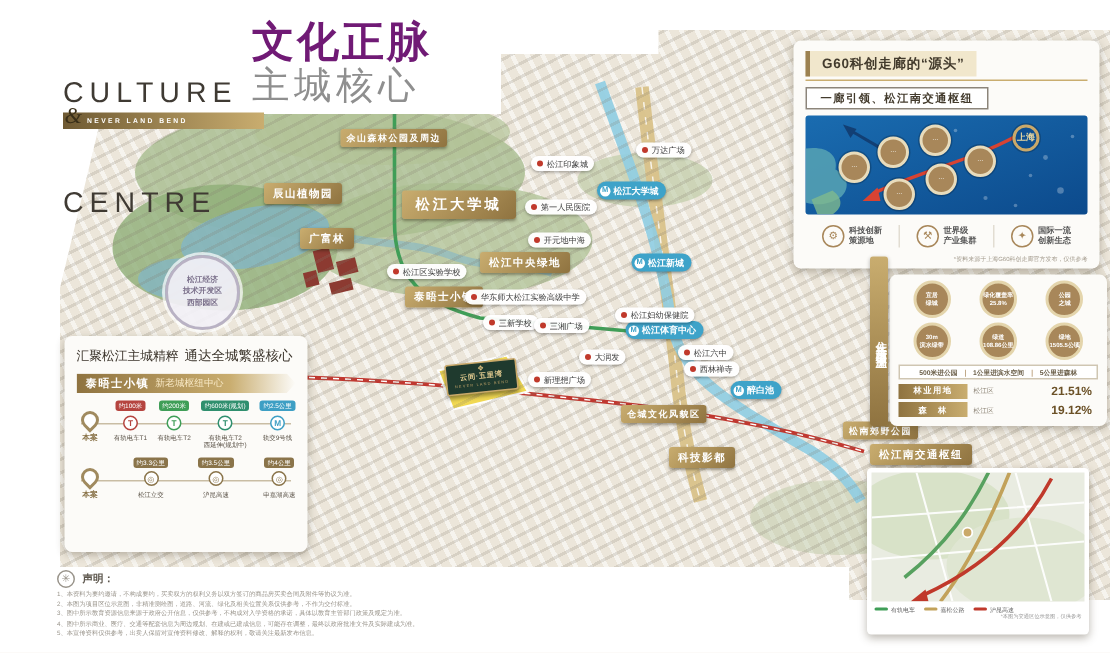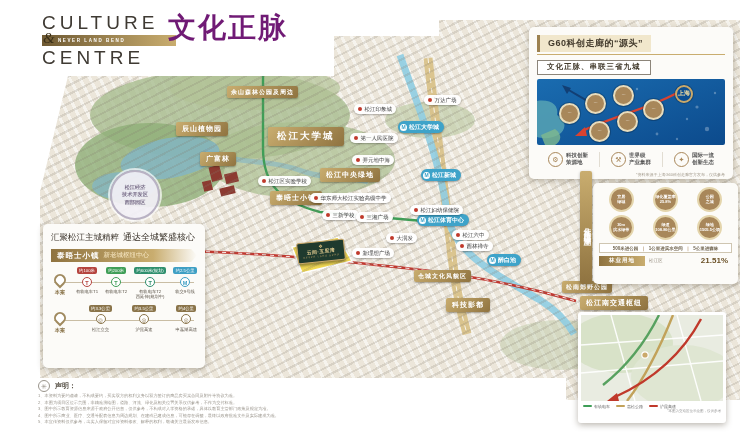--- a/index.html
+++ b/index.html
@@ -38,21 +38,21 @@
   .plq-name{color:#e7cf92;font-size:4.8px;font-weight:bold;letter-spacing:.5px;line-height:6px;}
   .plq-sub{color:#b99f66;font-size:2.6px;letter-spacing:.8px;line-height:3.5px;}
 
   .devzone{position:absolute;left:110px;top:170px;width:46px;height:46px;border-radius:50%;z-index:5;
        background:rgba(242,240,246,.93);border:2.5px solid #b9b2c4;box-shadow:0 0 0 2px rgba(255,255,255,.7);
        display:flex;flex-direction:column;align-items:center;justify-content:center;
        color:#7a6f8a;font-size:5.2px;font-weight:bold;line-height:1.35;text-align:center;}
 
   
   .brand{left:42px;top:13px;z-index:8;}
-  .b-l1,.b-l2{font-size:19px;letter-spacing:4px;color:#3f3a33;line-height:20px;}
+  .b-l1,.b-l2{font-size:19px;letter-spacing:4px;color:#3f3a33;line-height:20px;margin-top:40px;}
   .b-band{position:relative;width:118px;height:11px;background:linear-gradient(90deg,#6f5a33,#c9ad6f);
        display:flex;align-items:center;margin:2px 0;padding-left:16px;}
   .b-amp{position:absolute;left:1px;top:-5px;font-family:"Liberation Serif","DejaVu Serif",serif;
        font-style:italic;font-size:15px;color:#3a2f18;}
   .b-sub{color:#fff;font-size:4.5px;letter-spacing:1.6px;font-weight:bold;}
   .title-cn{left:168px;top:12px;z-index:8;}
   .t-bold{font-size:28px;font-weight:900;color:#701a75;letter-spacing:2px;line-height:31px;}
   .t-light{font-size:25px;color:#8f8f8f;letter-spacing:3px;line-height:28px;}
 
   
@@ -219,27 +219,28 @@
   <header class="abs brand">
     <div class="b-l1">CULTURE</div>
     <div class="b-band">
       <span class="b-amp">&amp;</span>
       <span class="b-sub">NEVER LAND BEND</span>
     </div>
     <div class="b-l2">CENTRE</div>
   </header>
   <div class="abs title-cn">
     <div class="t-bold">文化正脉</div>
+    <div class="t-light">主城核心</div>
   </div>
 
   <section class="card panel-g60">
     <div class="g60-titlewrap">
       <span class="g60-titlebox">G60科创走廊的“源头”</span>
     </div>
-    <span class="g60-sub">文化正脉、串联三省九城</span>
+    <span class="g60-sub">一廊引领、松江南交通枢纽</span>
     <div class="g60-map" id="g60-map">
       <svg width="188" height="66" viewBox="0 0 188 66" style="position:absolute;left:0;top:0">
         <path d="M0,22 C14,20 22,26 20,36 C28,40 30,48 24,54 C16,60 6,60 0,58 Z" fill="#57a3b4" opacity=".85"></path>
         <path d="M18,50 C26,56 24,62 18,66 L8,66 L4,56 Z" fill="#7fb98f" opacity=".8"></path>
         <g fill="rgba(255,255,255,.28)">
           <circle cx="150" cy="40" r="1.2"></circle>
             <circle cx="160" cy="28" r="1.6"></circle>
             <circle cx="170" cy="50" r="2.2"></circle>
           <circle cx="120" cy="55" r="1.4"></circle>
             <circle cx="100" cy="10" r="1.2"></circle>
@@ -419,20 +420,25 @@
         <span>1公里进滨水空间</span>
         <span class="sep">｜</span>
         <span>5公里进森林</span>
       </div>
     <div id="gstats">
         <div class="gstat">
           <div class="gs-bar">林业用地</div>
           <div class="gs-sub">松江区</div>
           <div class="gs-val">21.51%</div>
         </div>
+        <div class="gstat">
+          <div class="gs-bar">森　林</div>
+          <div class="gs-sub">松江区</div>
+          <div class="gs-val">19.12%</div>
+        </div>
       </div>
   </section>
 
   <section class="abs panel-inset">
     <div class="inset-map">
       <svg width="142" height="86" viewBox="0 0 142 86">
         <ellipse cx="40" cy="28" rx="52" ry="30" fill="#d8e2c8"></ellipse>
         <ellipse cx="102" cy="62" rx="52" ry="32" fill="#dfe6d2"></ellipse>
         <path d="M0,30 L142,20 M0,58 L142,46 M30,0 L54,86 M96,0 L120,86" stroke="#fff" stroke-width="1.4" opacity=".9" fill="none"></path>
         <path d="M78,0 C66,24 50,48 22,70" stroke="#57a15f" stroke-width="2.4" fill="none"></path>

